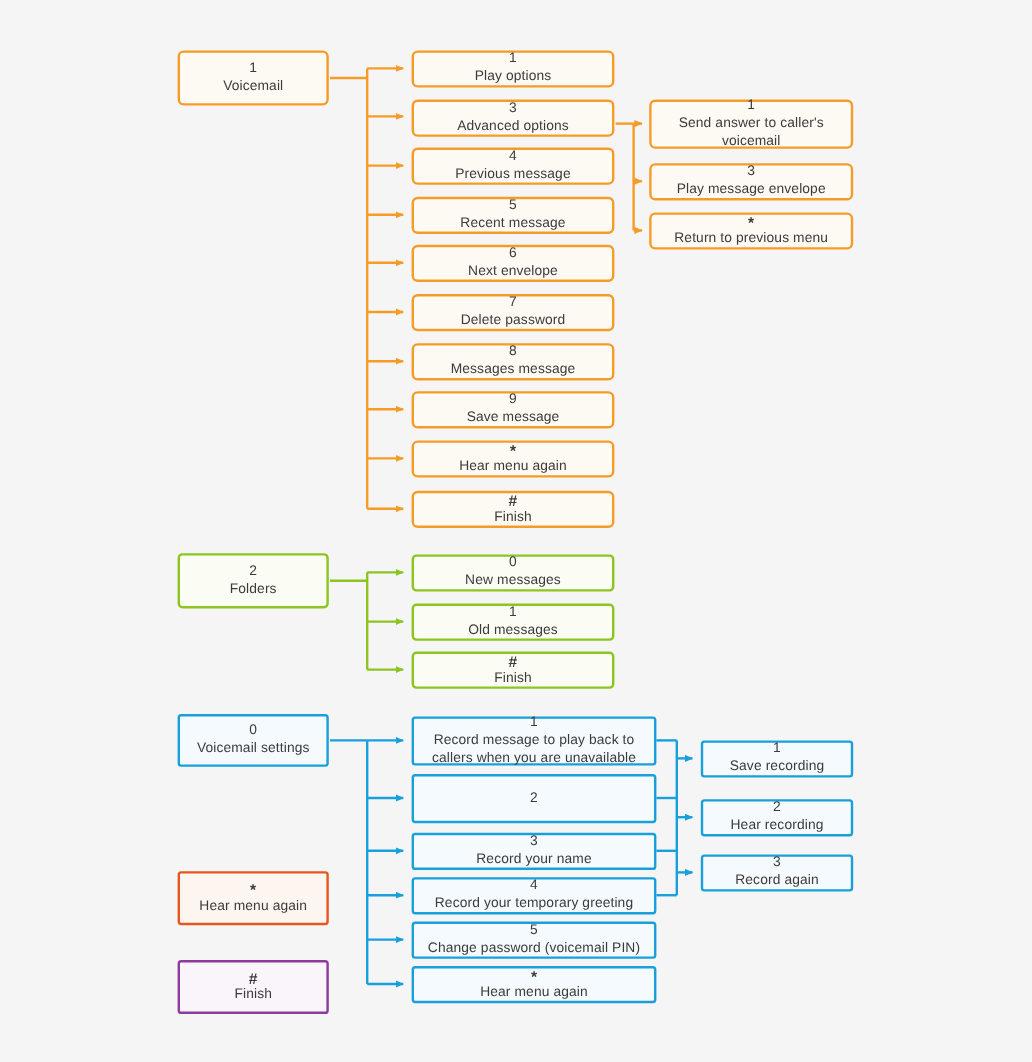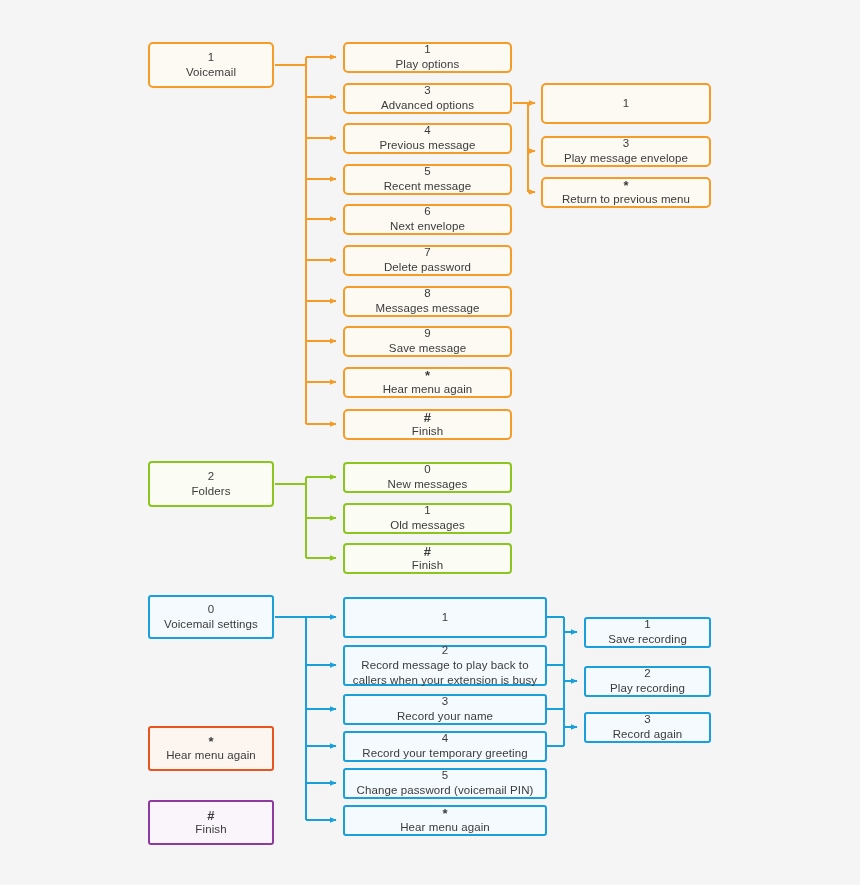--- a/index.html
+++ b/index.html
@@ -188,20 +188,21 @@
     <span class="key sym">*</span>
     <span class="lbl">Hear menu again</span>
   </div>
   <div class="node c-orange" style="left:343px; top:409px; width:169px; height:31px;">
     <span class="key sym">#</span>
     <span class="lbl">Finish</span>
   </div>
 
   <div class="node c-orange" style="left:541px; top:83px; width:170px; height:41px;">
     <span class="key">1</span>
+    <span class="lbl">Send answer to caller's voicemail</span>
   </div>
   <div class="node c-orange" style="left:541px; top:136px; width:170px; height:31px;">
     <span class="key">3</span>
     <span class="lbl">Play message envelope</span>
   </div>
   <div class="node c-orange" style="left:541px; top:177px; width:170px; height:31px;">
     <span class="key sym">*</span>
     <span class="lbl">Return to previous menu</span>
   </div>
 
@@ -222,24 +223,24 @@
     <span class="lbl">Finish</span>
   </div>
 
   <div class="node c-blue" style="left:148px; top:595px; width:126px; height:44px;">
     <span class="key">0</span>
     <span class="lbl">Voicemail settings</span>
   </div>
 
   <div class="node c-blue" style="left:343px; top:597px; width:204px; height:41px;">
     <span class="key">1</span>
+    <span class="lbl">Record message to play back to callers when you are unavailable</span>
   </div>
   <div class="node c-blue" style="left:343px; top:645px; width:204px; height:41px;">
     <span class="key">2</span>
-    <span class="lbl">Record message to play back to callers when your extension is busy</span>
   </div>
   <div class="node c-blue" style="left:343px; top:694px; width:204px; height:31px;">
     <span class="key">3</span>
     <span class="lbl">Record your name</span>
   </div>
   <div class="node c-blue" style="left:343px; top:731px; width:204px; height:31px;">
     <span class="key">4</span>
     <span class="lbl">Record your temporary greeting</span>
   </div>
   <div class="node c-blue" style="left:343px; top:768px; width:204px; height:31px;">
@@ -250,21 +251,21 @@
     <span class="key sym">*</span>
     <span class="lbl">Hear menu again</span>
   </div>
 
   <div class="node c-blue" style="left:584px; top:617px; width:127px; height:31px;">
     <span class="key">1</span>
     <span class="lbl">Save recording</span>
   </div>
   <div class="node c-blue" style="left:584px; top:666px; width:127px; height:31px;">
     <span class="key">2</span>
-    <span class="lbl">Play recording</span>
+    <span class="lbl">Hear recording</span>
   </div>
   <div class="node c-blue" style="left:584px; top:712px; width:127px; height:31px;">
     <span class="key">3</span>
     <span class="lbl">Record again</span>
   </div>
 
   <div class="node c-red" style="left:148px; top:726px; width:126px; height:45px;">
     <span class="key sym">*</span>
     <span class="lbl">Hear menu again</span>
   </div>

